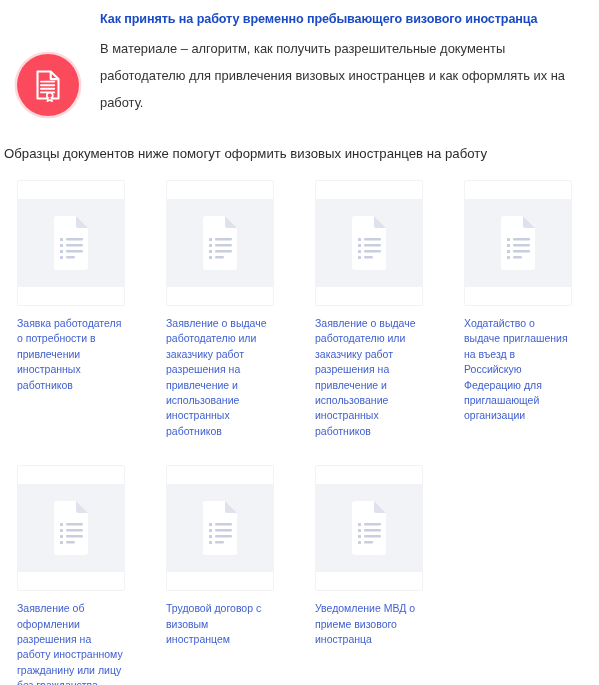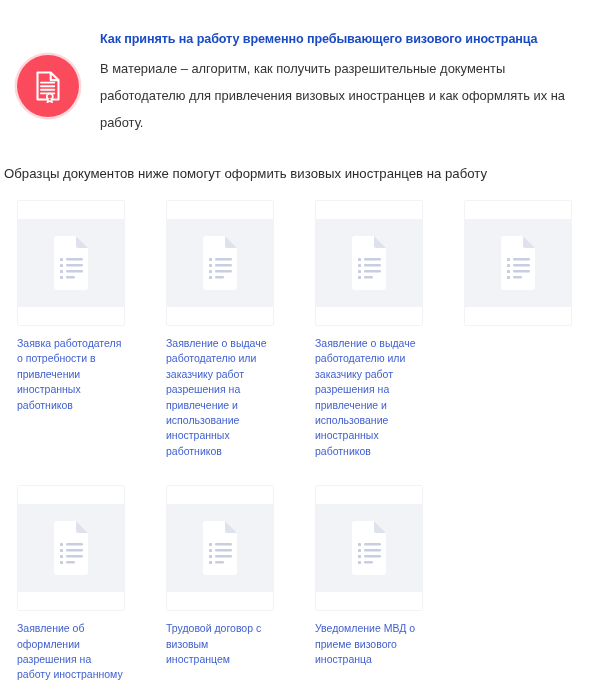--- a/index.html
+++ b/index.html
@@ -13,23 +13,22 @@
     height: 685px;
     font-family: "Liberation Sans", sans-serif;
     -webkit-font-smoothing: antialiased;
     overflow: hidden;
     position: relative;
   }
 
   
   .promo {
     display: flex;
-    align-items: center;
+    align-items: flex-end;
     padding: 10px 14px 0 17px;
-    margin-top: 20px;
   }
   .promo-badge {
     flex: 0 0 auto;
     width: 62px;
     height: 62px;
     margin-top: 5px;
     margin-right: 21px;
     position: relative;
   }
   .promo-badge .ring {
@@ -235,20 +234,21 @@
           <rect x="10" y="28" width="3" height="3" rx="0.6"></rect>
           <rect x="10" y="34" width="3" height="3" rx="0.6"></rect>
           <rect x="10" y="40" width="3" height="3" rx="0.6"></rect>
           <rect x="16" y="22" width="17" height="2.6" rx="1.3"></rect>
           <rect x="16" y="28" width="17" height="2.6" rx="1.3"></rect>
           <rect x="16" y="34" width="17" height="2.6" rx="1.3"></rect>
           <rect x="16" y="40" width="9" height="2.6" rx="1.3"></rect>
         </g>
       </svg>
     </div>
+    <span class="doc-label">Ходатайство о выдаче приглашения на въезд в Российскую Федерацию для приглашающей организации</span>
   </a>
 
   <a href="#" class="doc-card">
     <div class="doc-thumb">
       <div class="inner"></div>
       <svg viewBox="0 0 42 54" aria-hidden="true">
         <path d="M4 3 a3 3 0 0 1 3 -3 h19 l12 12 v39 a3 3 0 0 1 -3 3 h-28 a3 3 0 0 1 -3 -3 z" fill="#ffffff"></path>
         <path d="M26 0 l12 12 h-10 a2 2 0 0 1 -2 -2 z" fill="#dfe2ec"></path>
         <g fill="#c9cde0">
           <rect x="10" y="22" width="3" height="3" rx="0.6"></rect>

